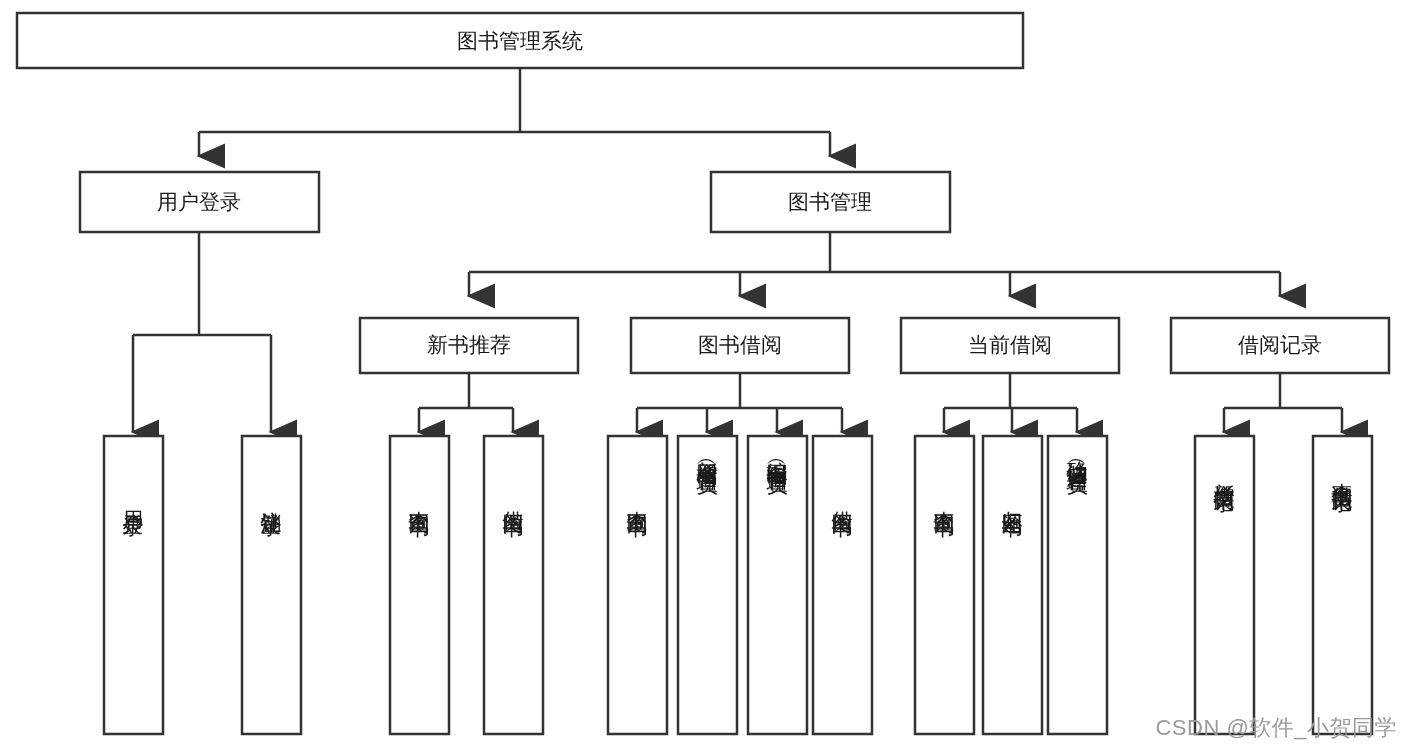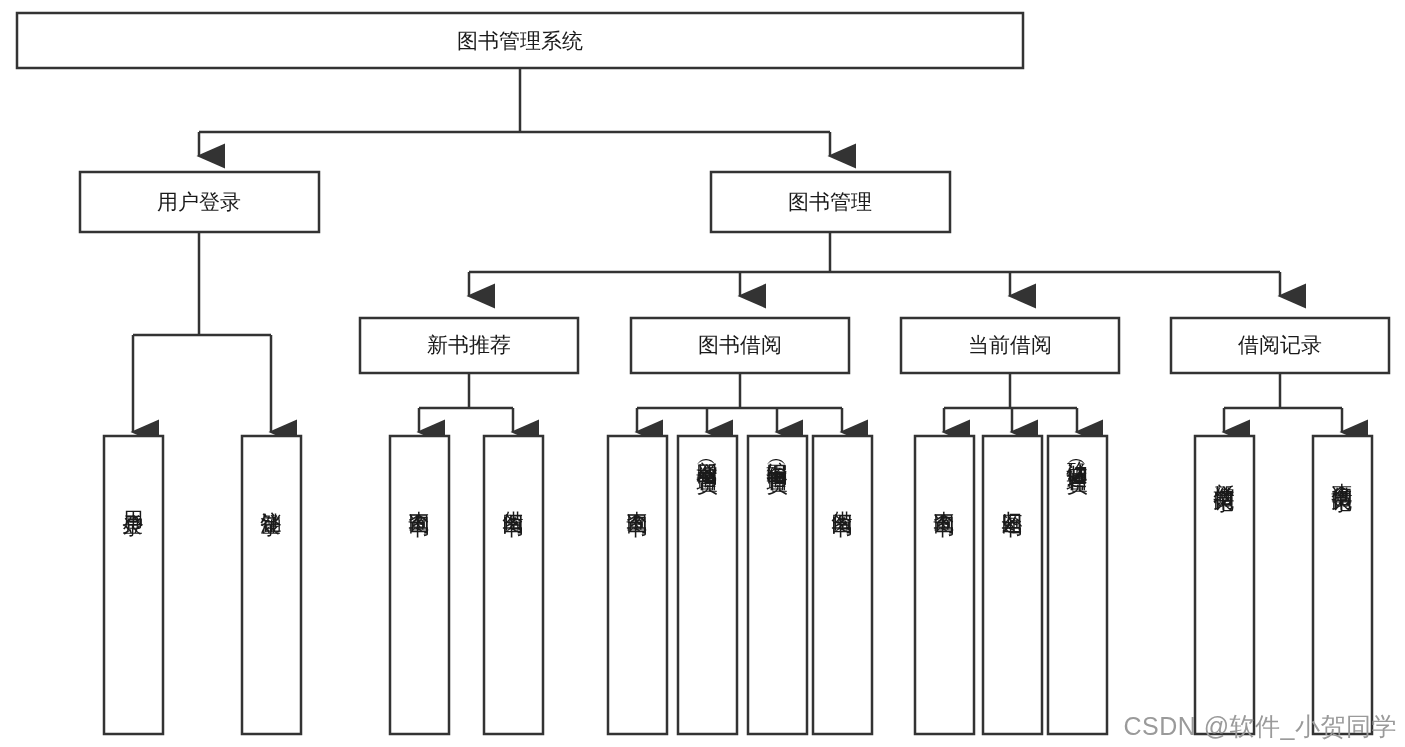--- a/index.html
+++ b/index.html
@@ -67,21 +67,21 @@
     position: absolute;
     display: flex;
     justify-content: center;
     align-items: flex-start;
   }
   #watermark {
     position: absolute;
     right: 8px;
     bottom: 4px;
     font-family: "Liberation Sans", sans-serif;
-    font-size: 25px;
+    font-size: 22px;
     color: #9a9a9a;
     white-space: nowrap;
     letter-spacing: 0.5px;
   }
 </style>
 </head>
 <body>
 
 <div id="diagram-root">
 

